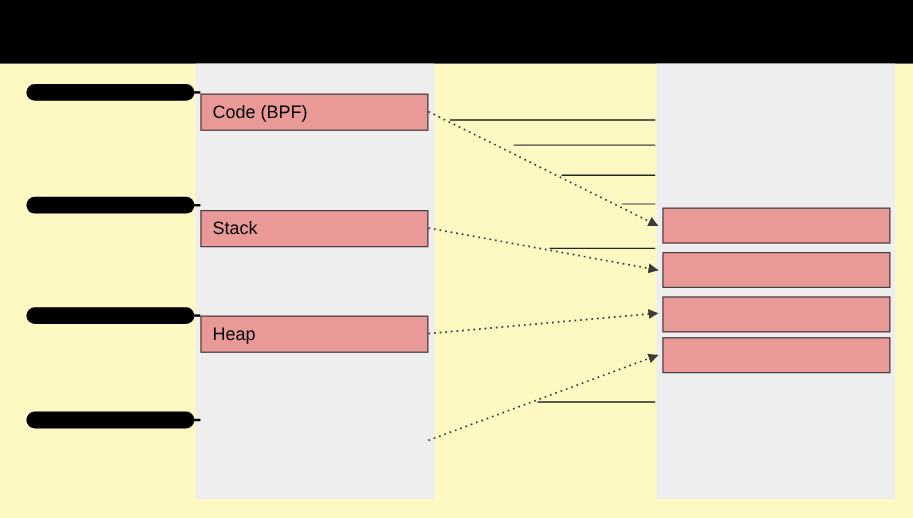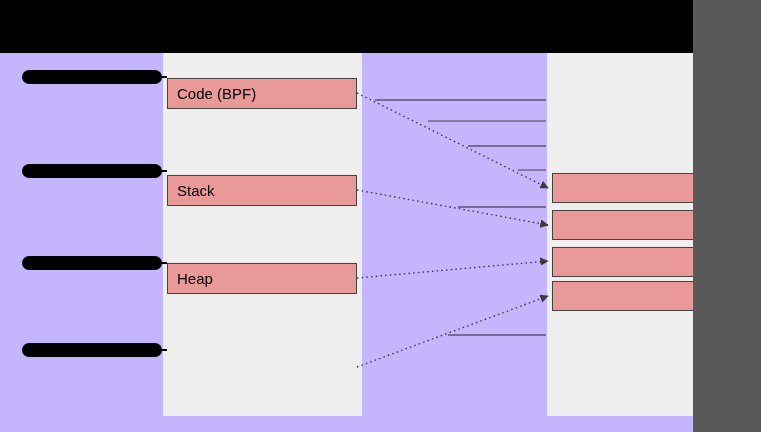--- a/index.html
+++ b/index.html
@@ -3,23 +3,23 @@
 <meta charset="utf-8">
 <style>
   html, body {
     margin: 0;
     padding: 0;
     background: #595959;
     font-family: "Liberation Sans", sans-serif;
   }
   .stage {
     position: relative;
-    width: 693px;
+    width: 761px;
     height: 432px;
-    background: #c4b5fd;
+    background: #fef9c3;
     overflow: hidden;
   }
   .titlebar {
     position: absolute;
     left: 0; top: 0;
     width: 761px; height: 53px;
     background: #000000;
   }
   .panel {
     position: absolute;

